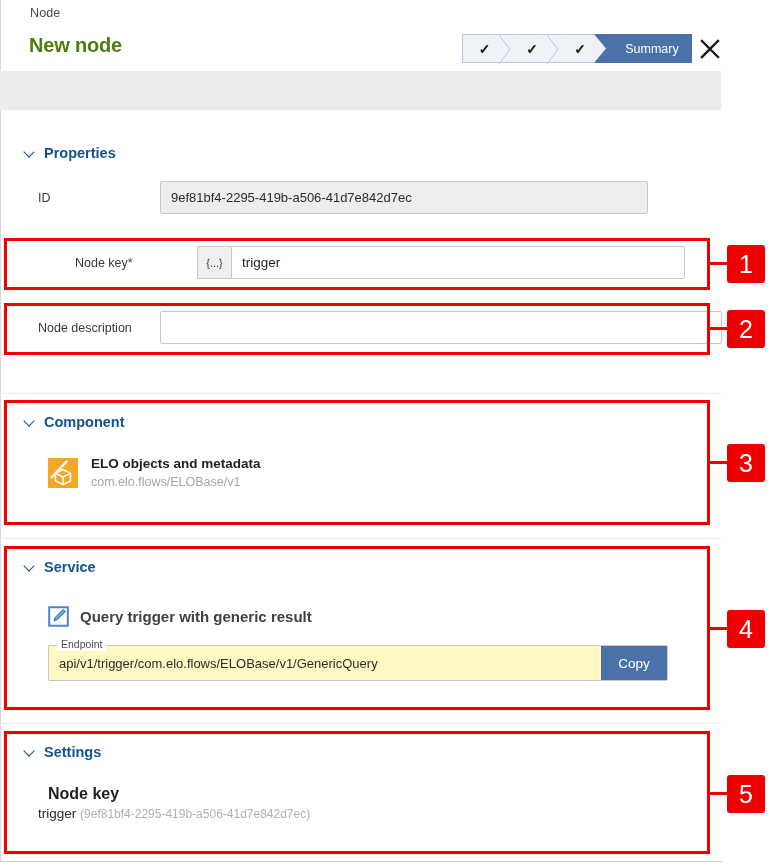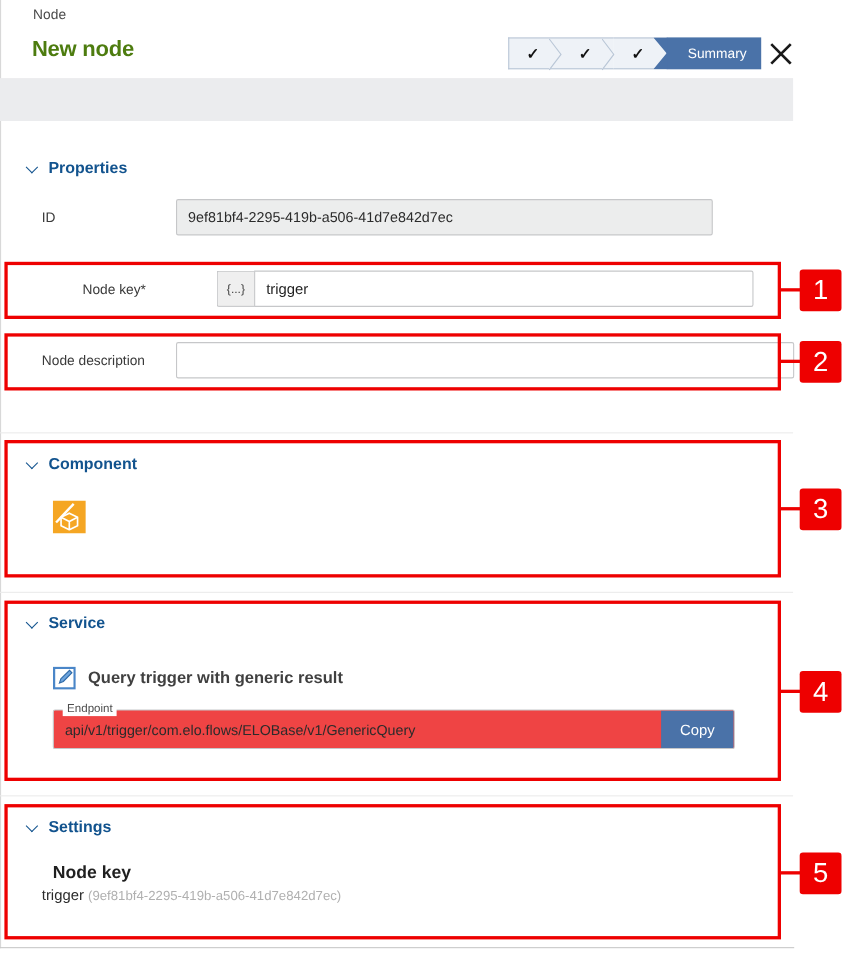--- a/index.html
+++ b/index.html
@@ -270,21 +270,21 @@
     position: relative;
     box-sizing: border-box;
   }
   .endpoint-fieldset {
     position: absolute;
     left: 0; top: 0;
     width: 620px; height: 36px;
     border: 1px solid #c6c7c9;
     border-radius: 2px;
     box-sizing: border-box;
-    background: #ef4444;
+    background: #fef9c3;
     display: flex;
     align-items: stretch;
     overflow: hidden;
   }
   .endpoint-legend {
     position: absolute;
     left: 9px; top: -7px;
     background: #ffffff;
     padding: 0 4px;
     font-size: 10.5px;
@@ -452,20 +452,24 @@
 
     <div class="entity-row" style="position:absolute; left:0; top:345px;">
       <span class="icon-component">
         <svg width="30" height="30" viewBox="0 0 30 30" xmlns="http://www.w3.org/2000/svg">
           <rect x="0" y="0" width="30" height="30" fill="#f5a623"></rect>
           <path d="M3,20 L19,3" stroke="#ffffff" stroke-width="2.2"></path>
           <path d="M15,11.5 L22.5,15.3 L22.5,23 L15,26.6 L7.5,23 L7.5,15.3 Z" fill="none" stroke="#ffffff" stroke-width="1.5" stroke-linejoin="round"></path>
           <path d="M7.5,15.3 L15,19 L22.5,15.3 M15,19 L15,26.6" fill="none" stroke="#ffffff" stroke-width="1.5" stroke-linejoin="round"></path>
         </svg>
       </span>
+      <span class="entity-text">
+        <span class="name" style="display:block;">ELO objects and metadata</span>
+        <span class="sub" style="display:block;">com.elo.flows/ELOBase/v1</span>
+      </span>
     </div>
 
     <div class="divider" style="position:absolute; left:0; top:428px;"></div>
 
     <div style="position:absolute; left:24px; top:449px;" class="section-head">
       <span class="chev"></span>
       <span>Service</span>
     </div>
 
     <div class="entity-row" style="position:absolute; left:0; top:496px; gap:11px;">

